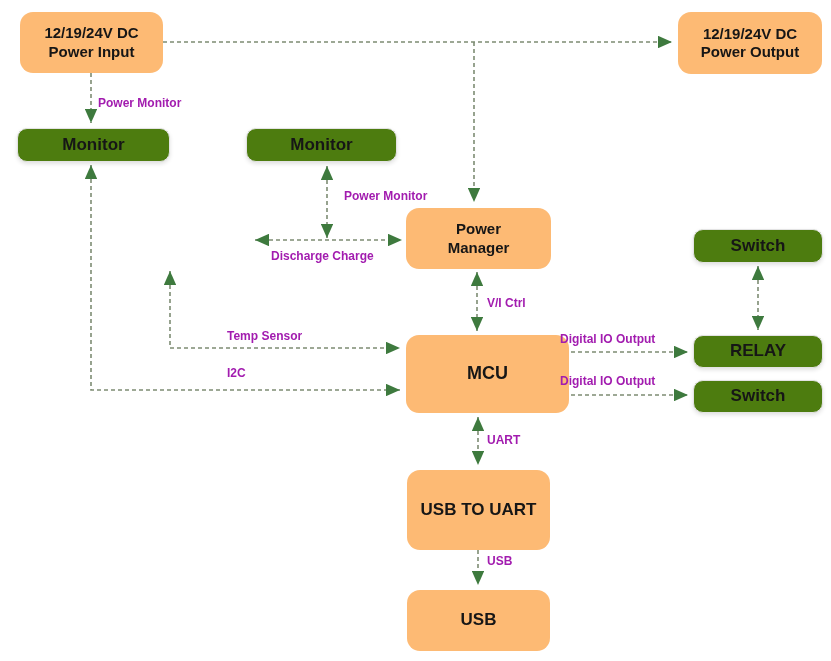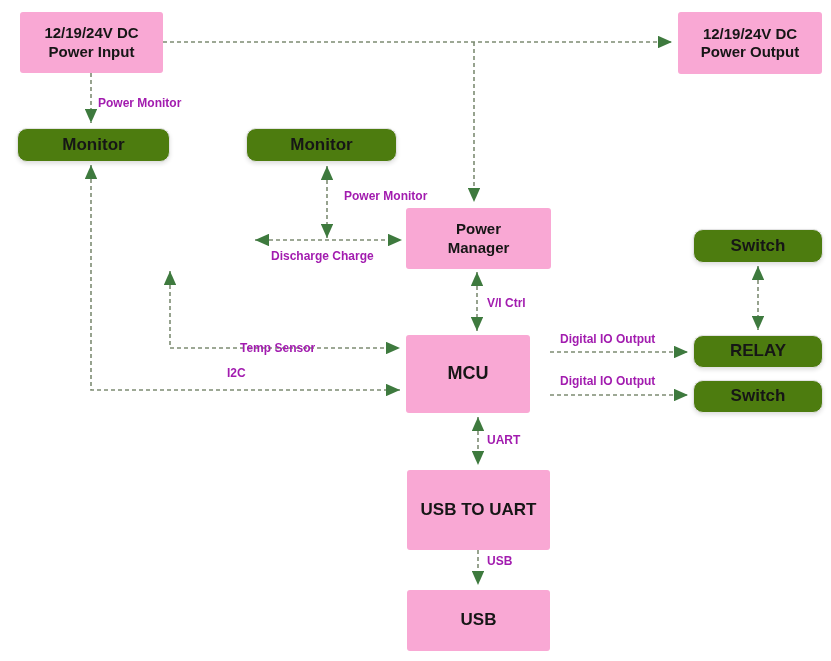--- a/index.html
+++ b/index.html
@@ -15,22 +15,22 @@
     position:absolute;
     display:flex; flex-direction:column;
     align-items:center; justify-content:center;
     text-align:center;
     font-weight:bold;
     color:#161616;
     box-sizing:border-box;
     line-height:1.22;
   }
   .node.green {
-    background:#f9a8d4;
-    border-radius:3px;
+    background:#fdba74;
+    border-radius:13px;
   }
   .node.white {
     background:#4d7c0f;
     border:1px solid #e3e3e3;
     border-radius:10px;
     box-shadow:0 2px 4px rgba(0,0,0,0.12);
     font-size:17px;
   }
   .fs15 { font-size:15px; }
   .fs17 { font-size:17px; }
@@ -108,21 +108,21 @@
 
   <div class="node green fs15" style="left:406px; top:208px; width:145px; height:61px;">
     <span>Power</span>
     <span>Manager</span>
   </div>
 
   <div class="node white" style="left:693px; top:229px; width:130px; height:34px;justify-content:center;">
     <span>Switch</span>
   </div>
 
-  <div class="node green fs18" style="left:406px; top:335px; width:124px; height:78px;">
+  <div class="node green fs18" style="left:406px; top:335px; width:163px; height:78px;">
     <span>MCU</span>
   </div>
 
   <div class="node white" style="left:693px; top:335px; width:130px; height:33px;justify-content:center;">
     <span>RELAY</span>
   </div>
 
   <div class="node white" style="left:693px; top:380px; width:130px; height:33px;">
     <span>Switch</span>
   </div>
@@ -136,21 +136,21 @@
   </div>
 
   <div class="edge-label" style="left:98px; top:96px;">Power Monitor</div>
 
   <div class="edge-label" style="left:344px; top:189px;">Power Monitor</div>
 
   <div class="edge-label" style="left:271px; top:249px;">Discharge Charge</div>
 
   <div class="edge-label" style="left:487px; top:296px;">V/I Ctrl</div>
 
-  <div class="edge-label" style="left:240px; top:329px;margin-top:12px;">Temp Sensor</div>
+  <div class="edge-label" style="left:227px; top:329px;">Temp Sensor</div>
 
   <div class="edge-label" style="left:227px; top:366px;">I2C</div>
 
   <div class="edge-label" style="left:560px; top:332px;">Digital IO Output</div>
 
   <div class="edge-label" style="left:560px; top:374px;">Digital IO Output</div>
 
   <div class="edge-label" style="left:487px; top:433px;">UART</div>
 
   <div class="edge-label" style="left:487px; top:554px;">USB</div>

